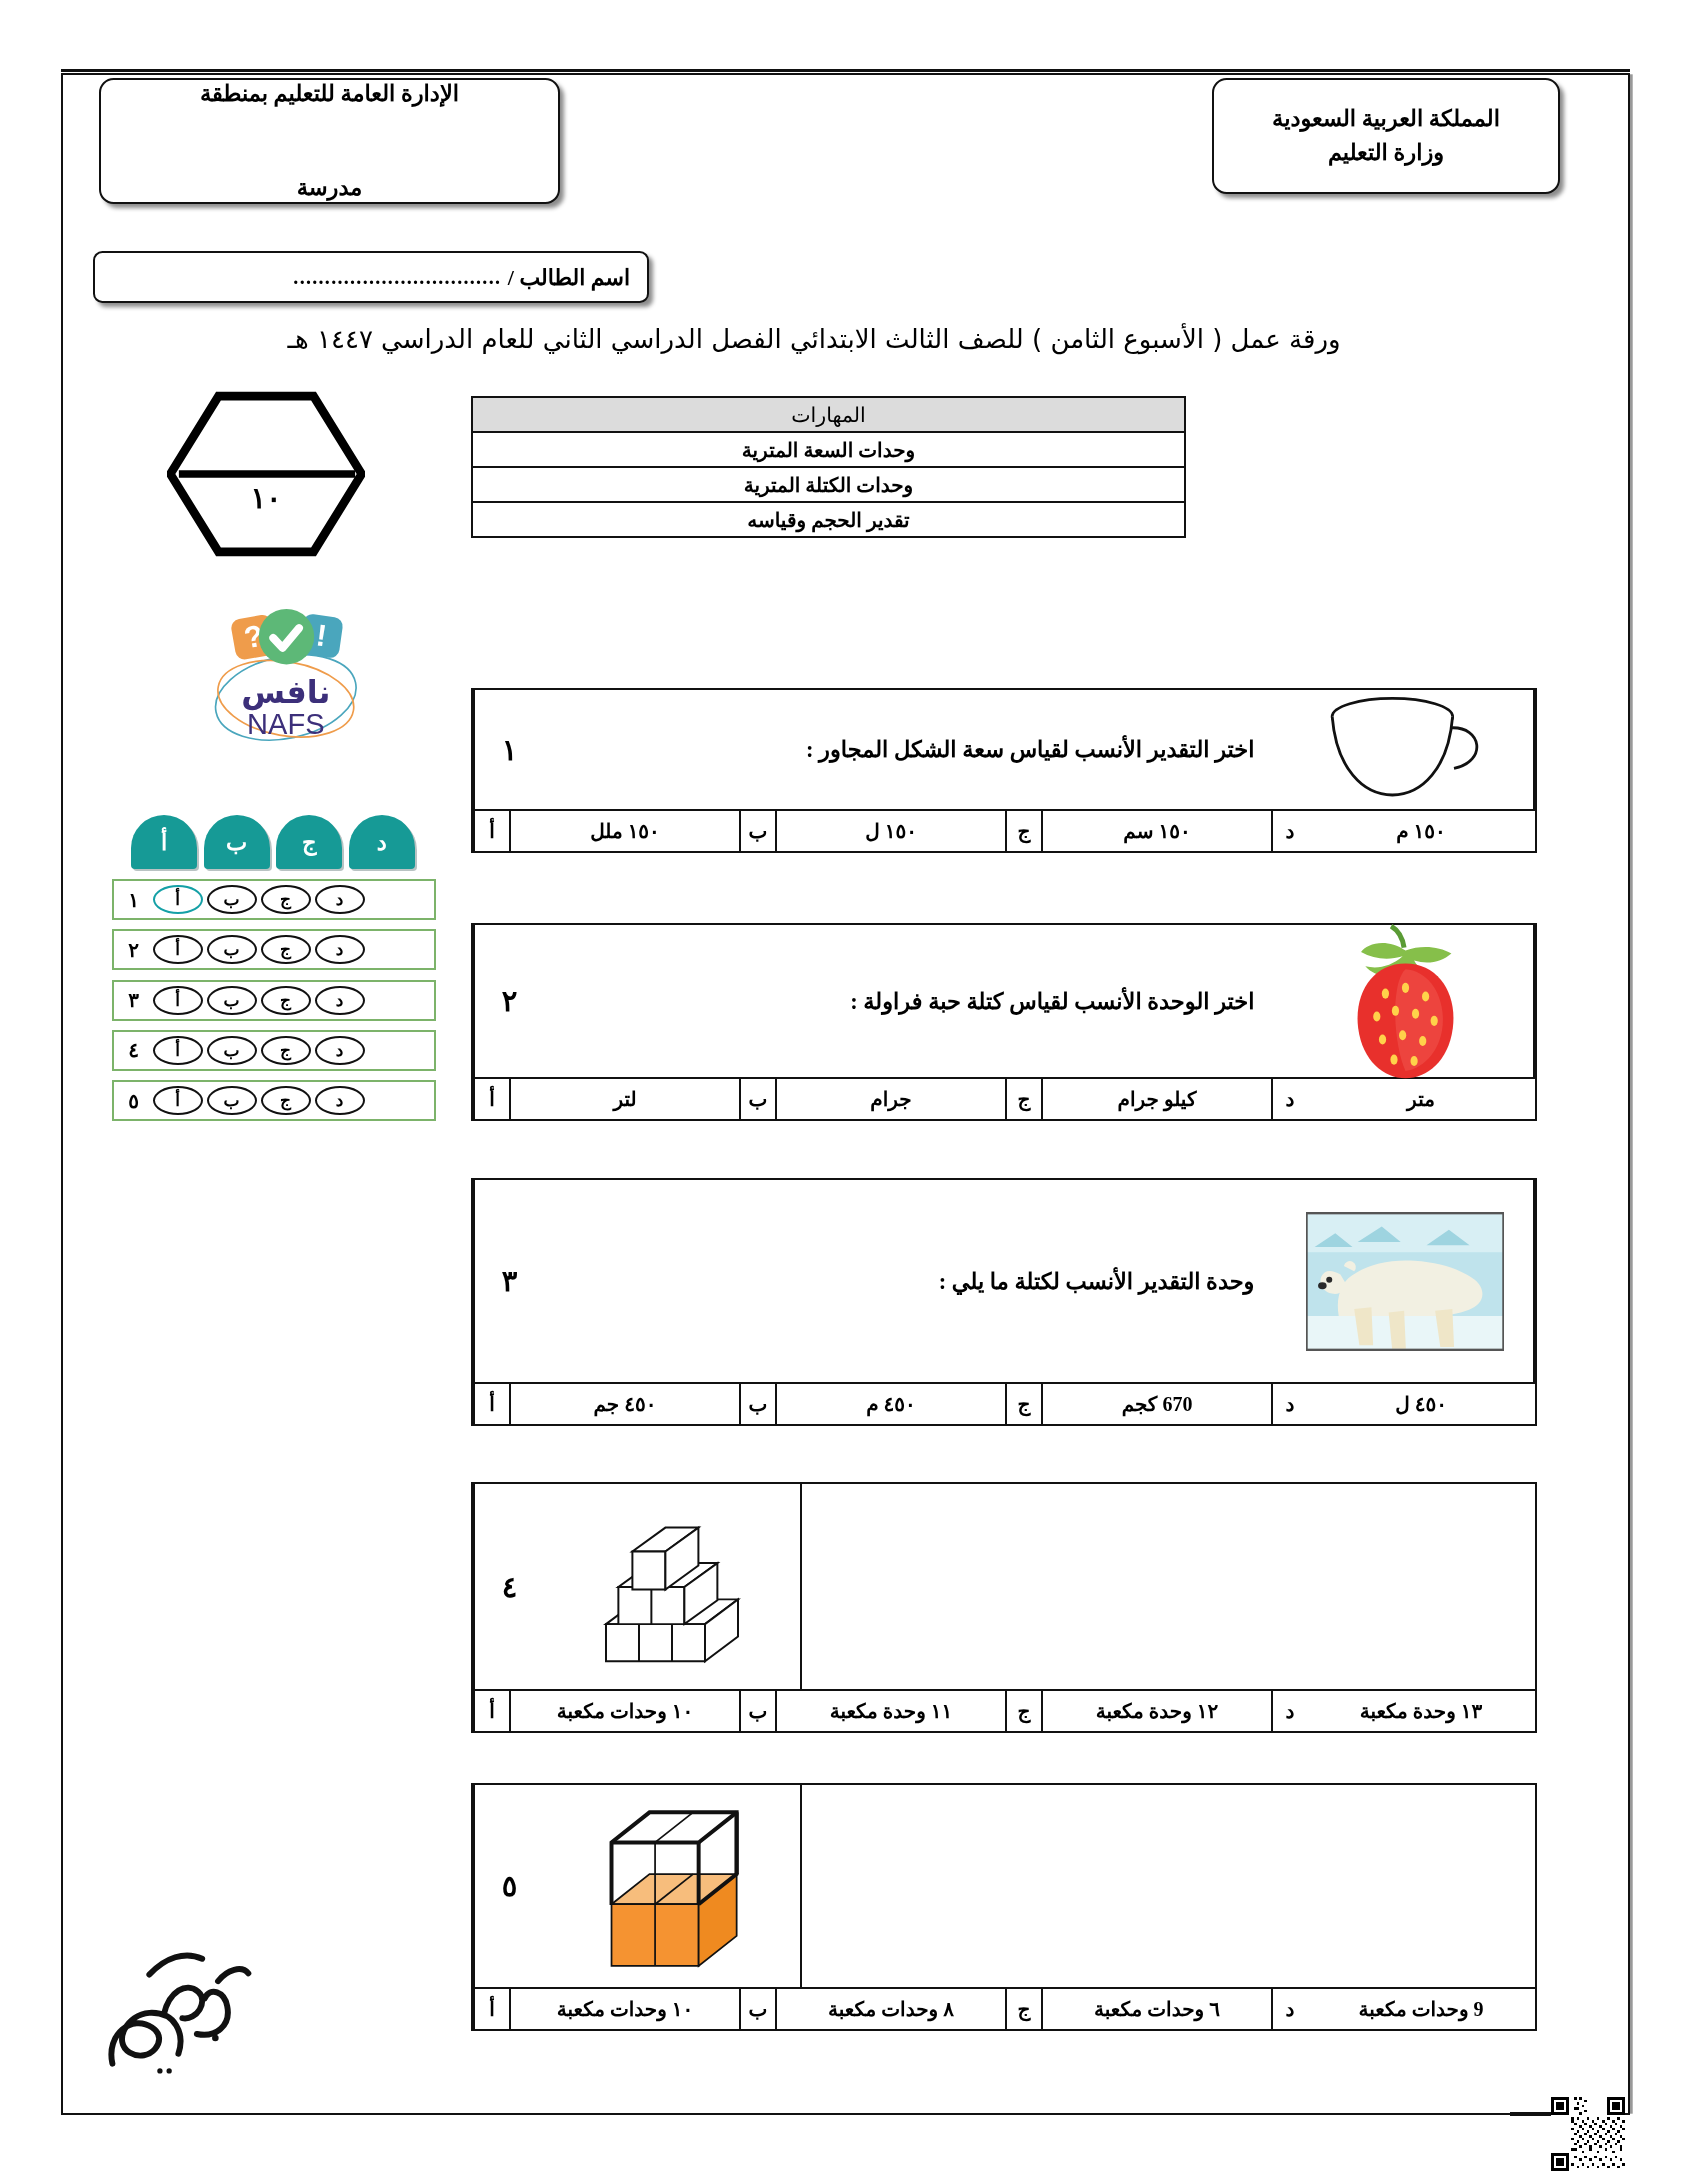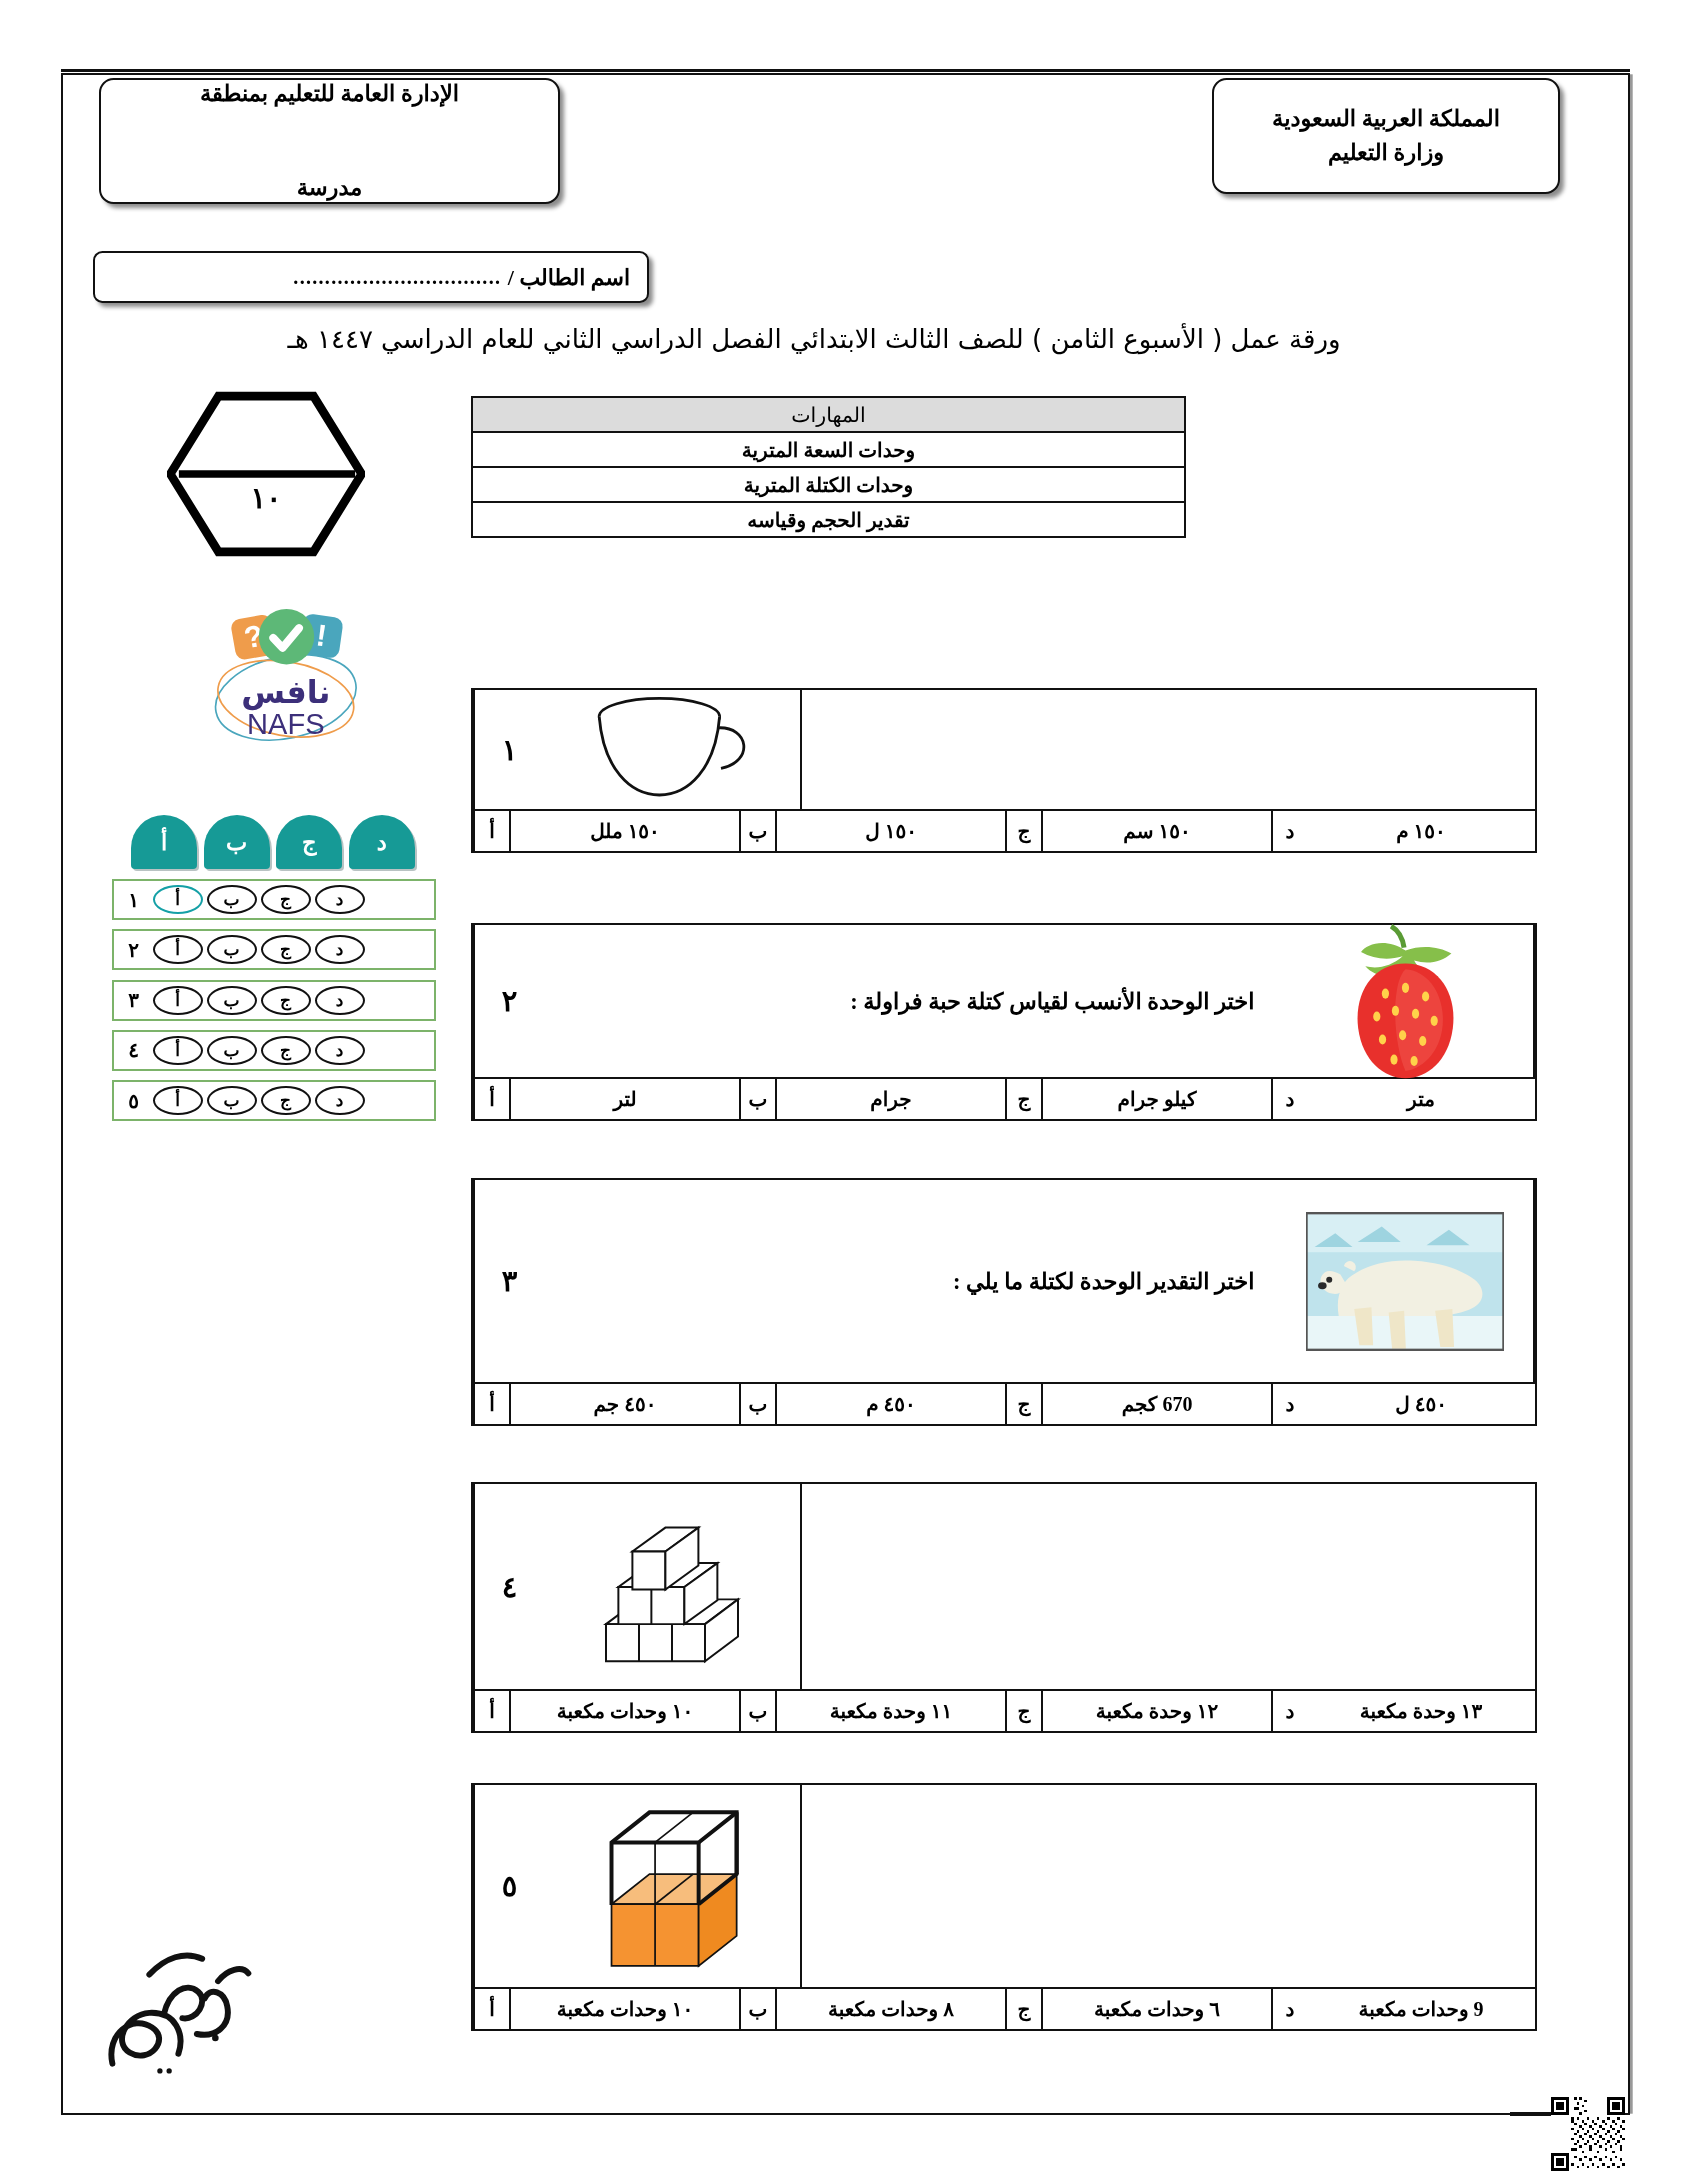--- a/index.html
+++ b/index.html
@@ -235,20 +235,21 @@
       <div class="bubble">ب</div>
       <div class="bubble">ج</div>
       <div class="bubble">د</div>
     </div>
   </div>
 
 <div id="questions-root">
     <div class="qblock" style="top: 688px;">
       <div class="qtop" style="height: 119px;">
         <div class="qnum">١</div>
+        <div class="qtext">اختر التقدير الأنسب لقياس سعة الشكل المجاور :</div>
         <div class="qfig">
           <svg viewBox="0 0 260 170" width="198" height="119">
             <ellipse cx="112" cy="38" rx="86" ry="26" fill="#fff" stroke="#111" stroke-width="4"></ellipse>
             <path d="M26 38 C32 112 70 150 112 150 C154 150 192 112 198 38" fill="#fff" stroke="#111" stroke-width="4"></path>
             <path d="M196 54 C240 52 248 102 200 112" fill="none" stroke="#111" stroke-width="4"></path>
           </svg>
         </div>
       </div>
       <div class="qopts">
         <div class="olet">أ</div>
@@ -295,21 +296,21 @@
         <div class="oval">جرام</div>
         <div class="olet">ج</div>
         <div class="oval">كيلو جرام</div>
         <div class="olet">د</div>
         <div class="oval">متر</div>
       </div>
     </div>
     <div class="qblock" style="top: 1178px;">
       <div class="qtop" style="height: 202px;">
         <div class="qnum">٣</div>
-        <div class="qtext">اختر التقدير الوحدة لكتلة ما يلي :</div>
+        <div class="qtext">وحدة التقدير الأنسب لكتلة ما يلي :</div>
         <div class="qfig">
           <svg viewBox="0 0 230 160" width="198" height="139">
             <rect width="230" height="160" fill="#bfe3ec"></rect>
             <rect y="0" width="230" height="46" fill="#d8eff4"></rect>
             <path d="M0 120 L230 120 L230 160 L0 160 Z" fill="#e9f6f8"></path>
             <path d="M10 40 l24 -16 l20 16 z M60 34 l28 -18 l22 18 z M140 38 l26 -18 l24 18 z" fill="#9ed4e0"></path>
             <path d="M38 120 C34 96 42 78 58 70 C74 60 100 54 126 56 C156 58 180 66 196 78 C206 86 208 98 200 106 C190 116 166 120 140 120 Z" fill="#f2f0e2"></path>
             <path d="M40 72 C30 66 22 66 18 74 C14 82 20 92 30 94 C40 96 46 90 46 82 Z" fill="#f2f0e2"></path>
             <circle cx="27" cy="78" r="3.5" fill="#2a2a2a"></circle>
             <ellipse cx="19" cy="85" rx="5" ry="4" fill="#2a2a2a"></ellipse>

